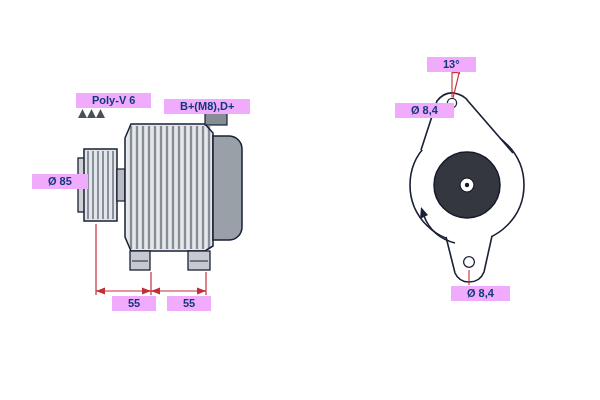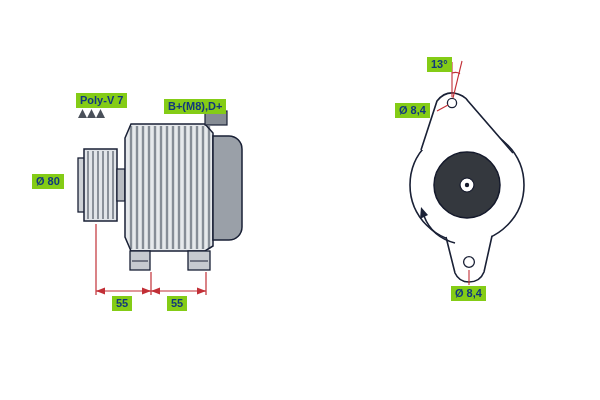--- a/index.html
+++ b/index.html
@@ -1,20 +1,20 @@
 <!DOCTYPE html>
 <html><head>
 <meta charset="utf-8">
 <style>
   html,body{margin:0;padding:0;background:#ffffff}
   .stage{position:relative;width:600px;height:400px;background:#ffffff;
          font-family:"Liberation Sans",sans-serif;overflow:hidden}
   .stage svg{position:absolute;left:0;top:0}
-  .lbl{position:absolute;display:inline-block;background:#84cc16;color:#11377d;
-       font-size:11px;font-weight:bold;line-height:13px;padding:1px 4px;
+  .lbl{position:absolute;display:inline-block;background:#f0abfc;color:#11377d;
+       font-size:11px;font-weight:bold;line-height:13px;padding:1px 16px;
        white-space:nowrap}
 </style>
 </head>
 <body>
 
 <div class="stage">
 
   <svg width="600" height="400" viewBox="0 0 600 400">
 
     <g>
@@ -105,25 +105,25 @@
         <line x1="452" y1="62" x2="452" y2="97"></line>
         <line x1="462" y1="61" x2="453" y2="98"></line>
         <path d="M452,73 Q457,71.5 460,73.8" fill="none"></path>
       </g>
 
       <line x1="437" y1="111" x2="448" y2="105" stroke="#c22f36" stroke-width="1.1"></line>
       <line x1="469" y1="270" x2="469" y2="285" stroke="#c22f36" stroke-width="1.1"></line>
     </g>
   </svg>
 
-  <span class="lbl" style="left:76px;top:93px">Poly-V 7</span>
+  <span class="lbl" style="left:76px;top:93px">Poly-V 6</span>
 
   <span class="lbl" style="left:164px;top:99px">B+(M8),D+</span>
 
-  <span class="lbl" style="left:32px;top:174px">Ø 80</span>
+  <span class="lbl" style="left:32px;top:174px">Ø 85</span>
 
   <span class="lbl" style="left:112px;top:296px">55</span>
 
   <span class="lbl" style="left:167px;top:296px">55</span>
 
   <span class="lbl" style="left:427px;top:57px">13°</span>
 
   <span class="lbl" style="left:395px;top:103px">Ø 8,4</span>
 
   <span class="lbl" style="left:451px;top:286px">Ø 8,4</span>

